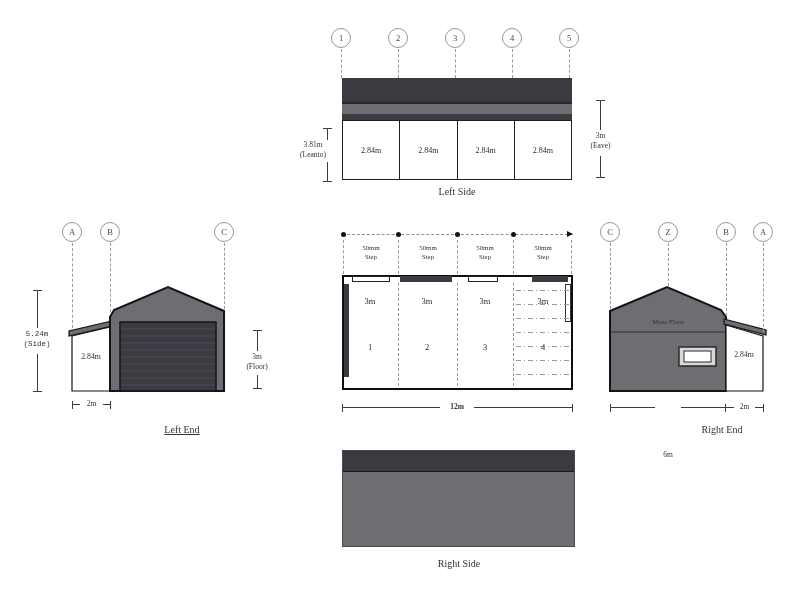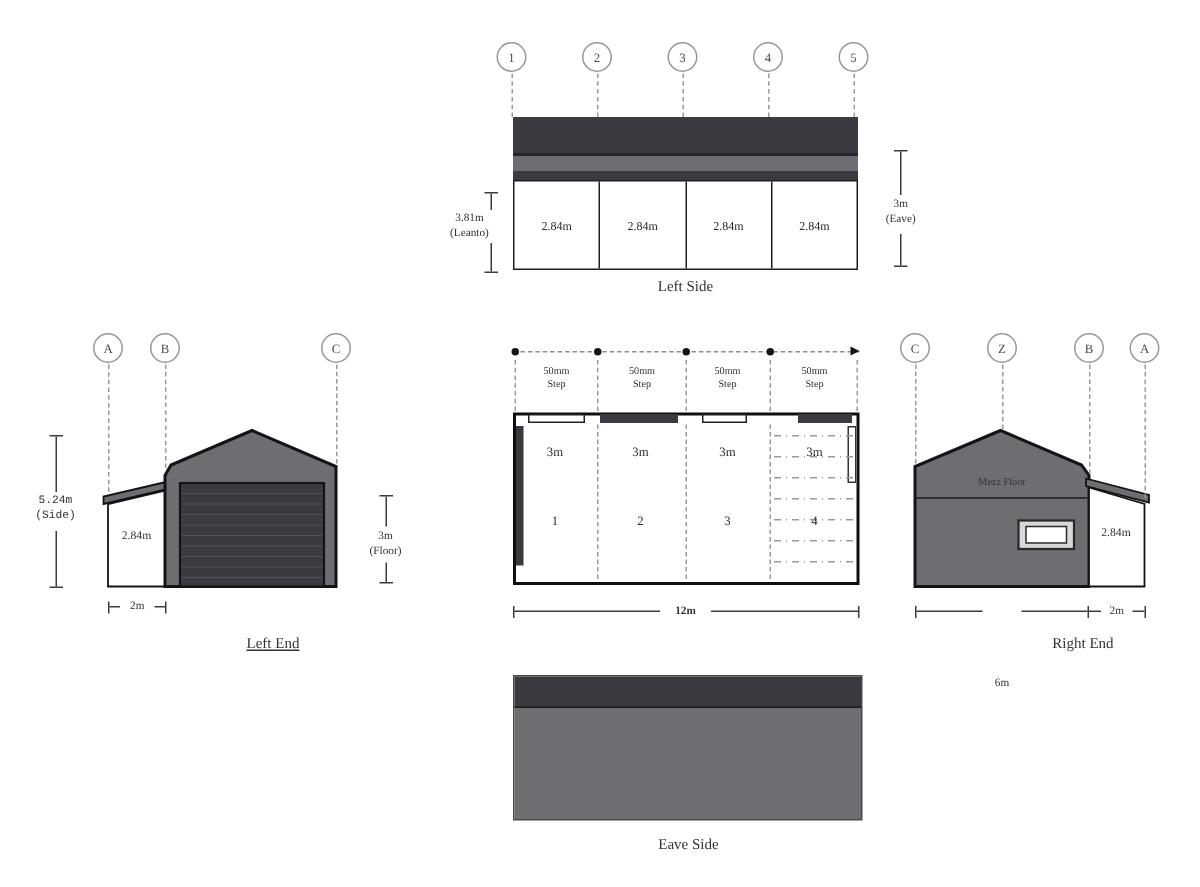--- a/index.html
+++ b/index.html
@@ -268,13 +268,13 @@
 <div class="dimtext" style="left:734px; top:402px; width:21px;">2m</div>
 <div class="dimh" style="left:755px; top:407px; width:8px;"></div>
 <div class="capv" style="left:763px; top:404px;"></div>
 
 <div class="viewtitle" style="left:672px; top:424px; width:100px;">Right End</div>
 
 <div class="abs" style="left:342px; top:450px; width:233px; height:97px; border:1px solid #4a4a4a;">
   <div style="height:21px; background:#3a3a41; border-bottom:1px solid #1a1a1a;"></div>
   <div style="height:74px; background:#6d6d72;"></div>
 </div>
-<div class="viewtitle" style="left:409px; top:558px; width:100px;">Eave Side</div>
+<div class="viewtitle" style="left:409px; top:558px; width:100px;">Right Side</div>
 
 </body></html>

